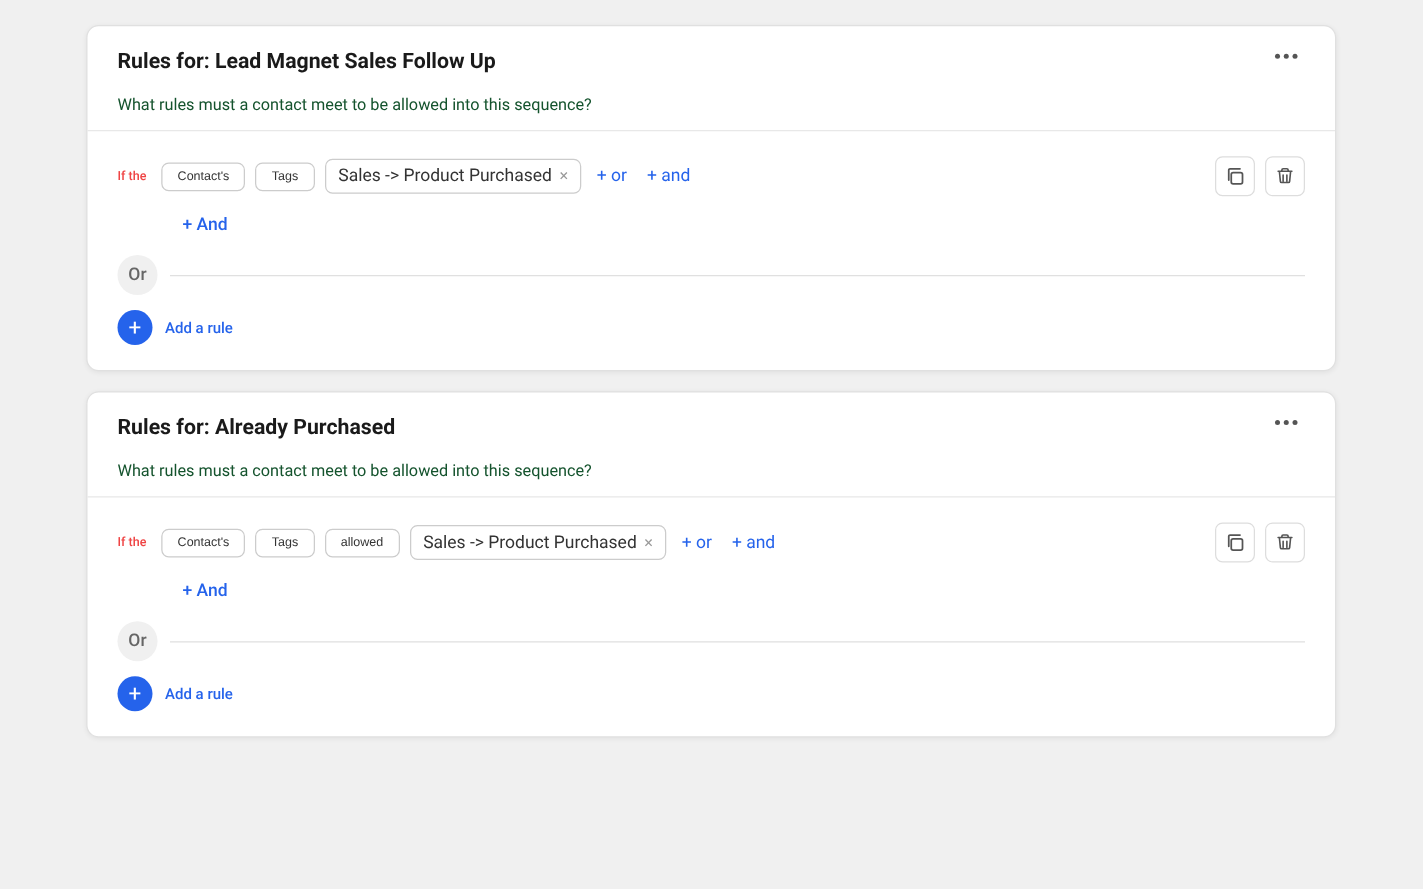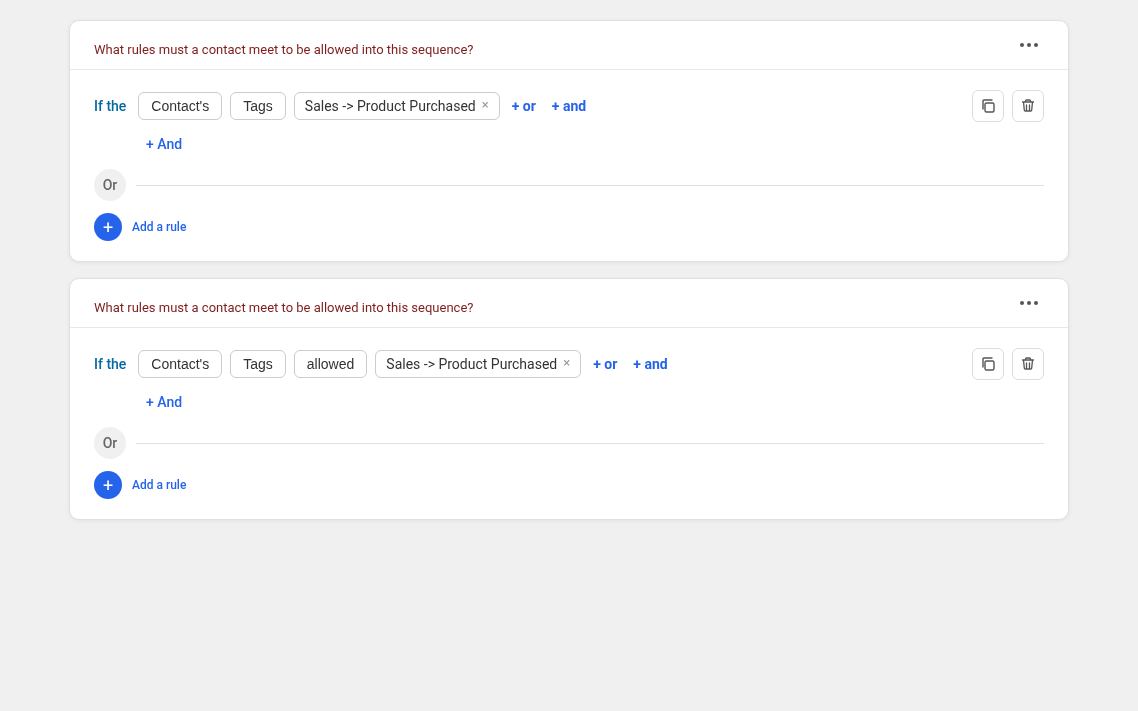--- a/index.html
+++ b/index.html
@@ -28,65 +28,65 @@
     }
 
     .card-title {
       font-size: 17px;
       font-weight: 700;
       color: #1a1a1a;
     }
 
     .card-subtitle {
       font-size: 13px;
-      color: #7f1d1d;
-      margin-top: 3px;
+      color: #14532d;
+      margin-top: 18px;
     }
 
     .card-divider {
       border: none;
       border-top: 1px solid #e8e8e8;
       margin: 0;
     }
 
     .card-body {
       padding: 20px 24px 20px 24px;
     }
 
     .rule-row {
       display: flex;
       align-items: center;
       gap: 8px;
       flex-wrap: wrap;
     }
 
     .if-the-label {
-      font-size: 14px;
-      color: #0369a1;
+      font-size: 10px;
+      color: #ef4444;
       font-weight: 500;
       margin-right: 4px;
       white-space: nowrap;
     }
 
     .tag-pill {
       display: inline-flex;
       align-items: center;
       border: 1px solid #ccc;
       border-radius: 6px;
       padding: 5px 12px;
-      font-size: 14px;
+      font-size: 10px;
       color: #333;
       background: #fff;
       cursor: pointer;
       white-space: nowrap;
     }
 
     .tag-pill-with-x {
       display: inline-flex;
-      align-items: flex-start;
+      align-items: center;
       border: 1px solid #ccc;
       border-radius: 6px;
       padding: 5px 10px;
       font-size: 14px;
       color: #333;
       background: #fff;
       cursor: pointer;
       white-space: nowrap;
       gap: 6px;
     }
@@ -94,21 +94,21 @@
     .tag-pill-with-x .x-btn {
       color: #999;
       font-size: 13px;
       line-height: 1;
       cursor: pointer;
     }
 
     .plus-link {
       color: #2563eb;
       font-size: 14px;
-      font-weight: 700;
+      font-weight: 400;
       cursor: pointer;
       white-space: nowrap;
       padding: 0 4px;
     }
 
     .row-actions {
       display: flex;
       align-items: center;
       gap: 8px;
       margin-left: auto;
@@ -215,20 +215,21 @@
       background: #555;
     }
   </style>
 </head>
 <body>
 
 <div class="rules-card">
   <div class="card-header card-header-wrap">
     <div style="display:flex; justify-content:space-between; align-items:flex-start;">
       <div>
+        <div class="card-title">Rules for: Lead Magnet Sales Follow Up</div>
         <div class="card-subtitle">What rules must a contact meet to be allowed into this sequence?</div>
       </div>
       <div class="menu-dots">
         <span></span>
         <span></span>
         <span></span>
       </div>
     </div>
   </div>
   <hr class="card-divider">
@@ -270,20 +271,21 @@
       </div>
       <span class="add-rule-label">Add a rule</span>
     </div>
   </div>
 </div>
 
 <div class="rules-card">
   <div class="card-header card-header-wrap">
     <div style="display:flex; justify-content:space-between; align-items:flex-start;">
       <div>
+        <div class="card-title">Rules for: Already Purchased</div>
         <div class="card-subtitle">What rules must a contact meet to be allowed into this sequence?</div>
       </div>
       <div class="menu-dots">
         <span></span>
         <span></span>
         <span></span>
       </div>
     </div>
   </div>
   <hr class="card-divider">

